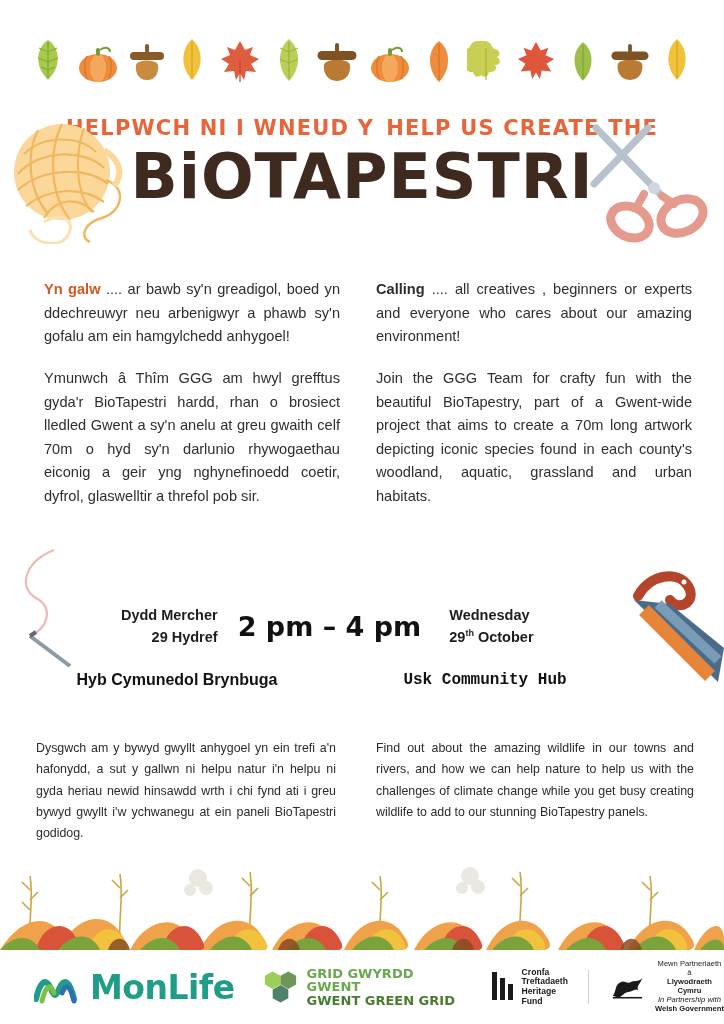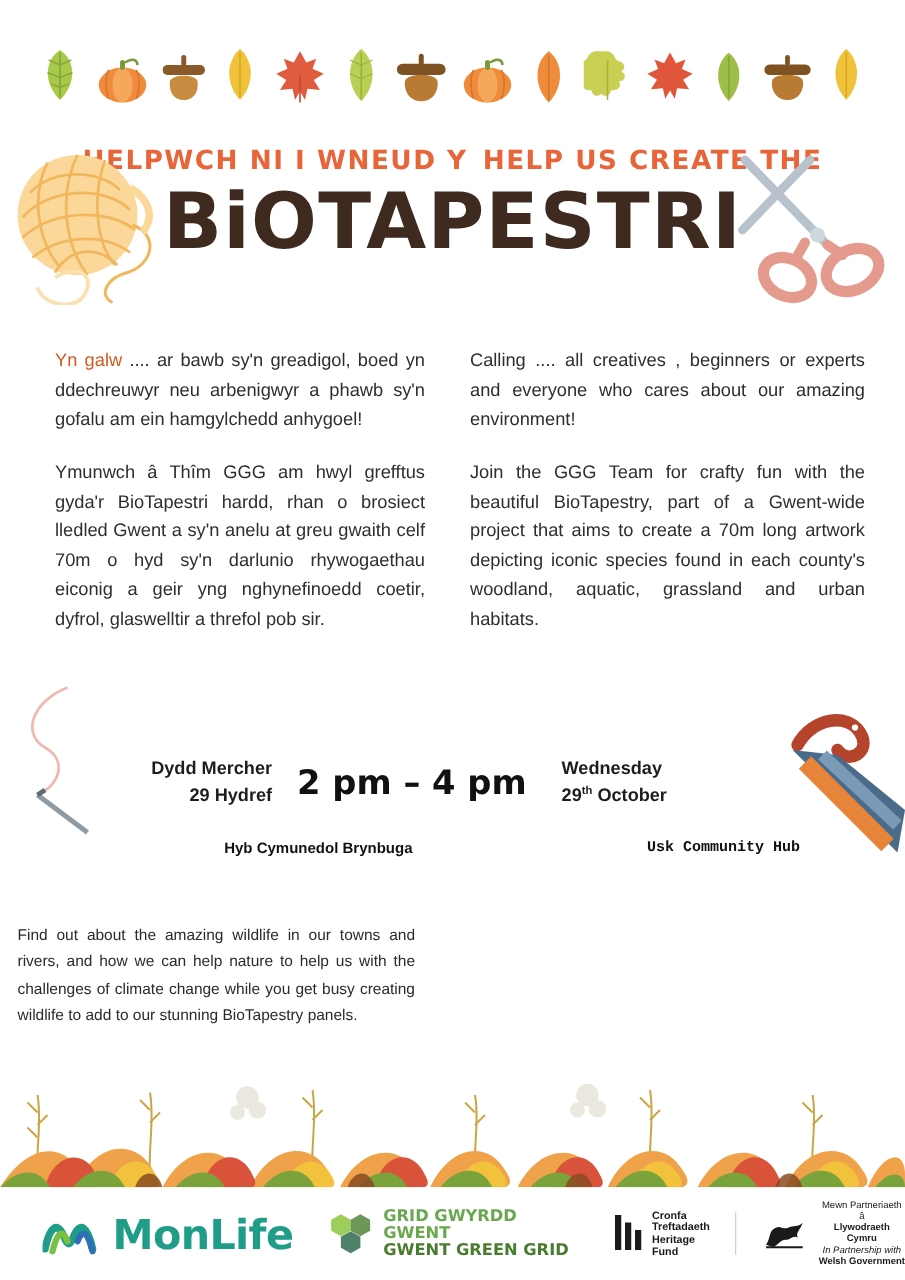--- a/index.html
+++ b/index.html
@@ -84,21 +84,21 @@
 
   .p {
     font-size: 14.6px;
     line-height: 1.62;
     color: #2e2e2e;
     text-align: justify;
     margin: 0 0 18px 0;
   }
   .p b { color: #d4571f; }
   .col.right .p b { color: #2e2e2e; }
-  .lead b { font-weight: normal; }
+  .lead b { font-weight: bold; }
   .lead-cy b { color: #d4571f; }
 
   
   .event {
     position: absolute;
     top: 604px; left: 0; width: 660px;
   }
   .event-row {
     display: flex;
     align-items: center;
@@ -132,22 +132,22 @@
     line-height: 1.55;
   }
   .ev-en sup { font-size: 9px; }
 
   .venues {
     display: flex;
     margin-top: 22px;
   }
   .venue {
     width: 50%;
-    text-align: right;
-    font-size: 12px;
+    text-align: center;
+    font-size: 16px;
     font-weight: bold;
     color: #111;
   }
   .venue.left { padding-left: 24px; }
   .venue.right { padding-right: 20px; font-family: Liberation Mono, monospace; }
 
   
   .lower {
     position: absolute;
     top: 738px; left: 0; width: 724px;
@@ -397,20 +397,23 @@
     </div>
   </div>
 
   <div class="venues">
     <div class="venue left">Hyb Cymunedol Brynbuga</div>
     <div class="venue right">Usk Community Hub</div>
   </div>
 </div>
 
 <div class="lower">
+  <div class="col left">
+    <p class="small">Dysgwch am y bywyd gwyllt anhygoel yn ein trefi a'n hafonydd, a sut y gallwn ni helpu natur i'n helpu ni gyda heriau newid hinsawdd wrth i chi fynd ati i greu bywyd gwyllt i'w ychwanegu at ein paneli BioTapestri godidog.</p>
+  </div>
   <div class="col right">
     <p class="small">Find out about the amazing wildlife in our towns and rivers, and how we can help nature to help us with the challenges of climate change while you get busy creating wildlife to add to our stunning BioTapestry panels.</p>
   </div>
 </div>
 
 <div class="bottom-band">
   <svg width="724" height="90" viewBox="0 0 724 90" preserveAspectRatio="none">
 
     <g stroke="#c9a13a" stroke-width="1.6" fill="none" opacity="0.95">
       <path d="M30 88 C28 60 34 40 30 16"></path>

